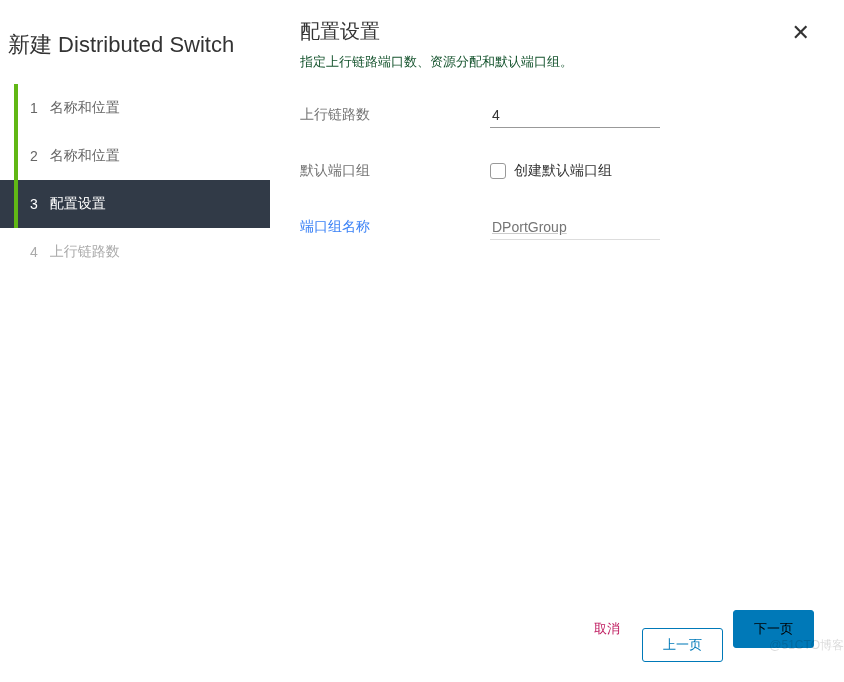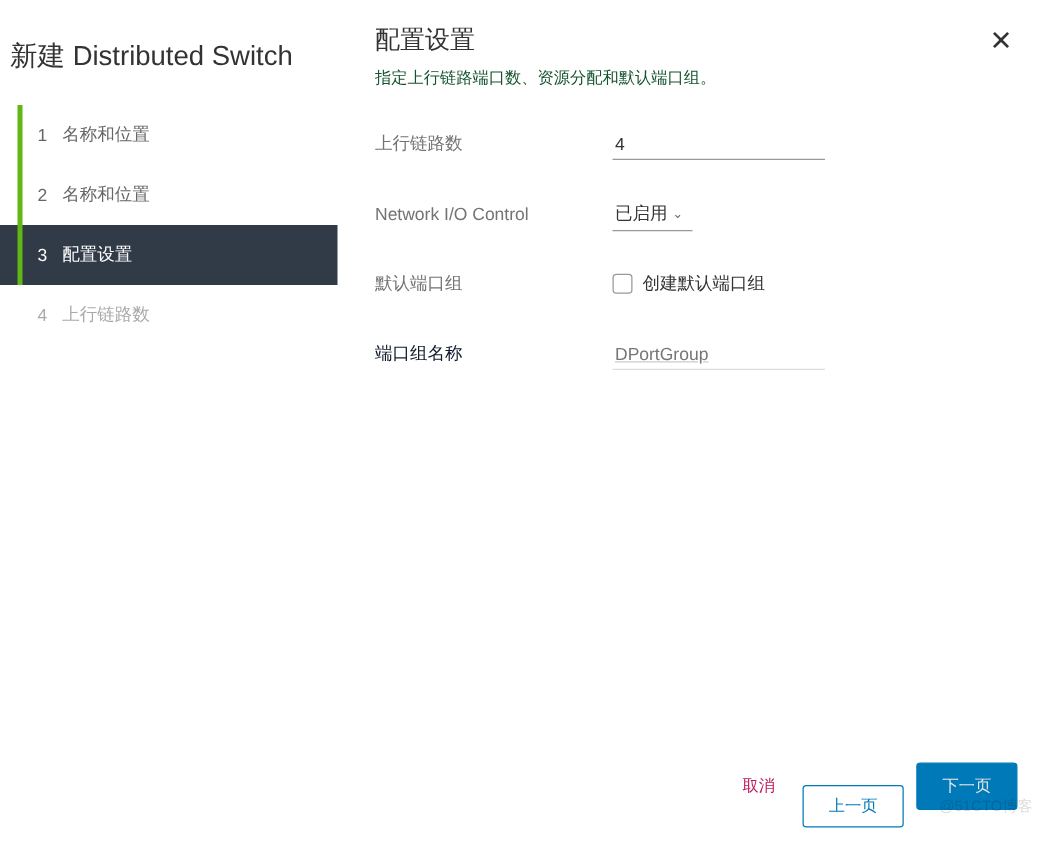--- a/index.html
+++ b/index.html
@@ -102,21 +102,21 @@
       align-items: center;
       margin-bottom: 28px;
       min-height: 28px;
     }
     .form-label {
       width: 190px;
       font-size: 14px;
       color: #737373;
     }
     .form-label.disabled {
-      color: #0f172a;
+      color: #3b82f6;
     }
     .text-input {
       width: 170px;
       border: none;
       border-bottom: 1px solid #999;
       padding: 4px 2px;
       font-size: 14px;
       color: #333;
       outline: none;
       background: transparent;
@@ -181,29 +181,29 @@
       color: #0079b8;
       font-size: 13px;
       cursor: pointer;
       padding: 7px 20px;
       border-radius: 3px;
       margin-top: 33px;
     }
     .btn-primary {
       background: #0079b8;
       border: 1px solid #0079b8;
-      color: #e5e5e5;
+      color: #000000;
       font-size: 13px;
       cursor: pointer;
       padding: 9px 20px;
       border-radius: 3px;
     }
     .watermark {
       position: absolute;
-      right: 18px;
+      right: 0;
       bottom: 28px;
       font-size: 12px;
       color: rgba(0,0,0,0.15);
       pointer-events: none;
     }
   </style>
 </head>
 <body>
 
 <div class="sidebar">
@@ -244,27 +244,20 @@
     </button>
   </div>
 
   <div class="form">
 
     <div class="form-row">
       <div class="form-label">上行链路数</div>
       <input class="text-input" type="text" value="4" style="">
     </div>
 
-    <div class="form-row">
-      <div class="form-label">Network I/O Control</div>
-      <div class="select-wrap">
-        <span class="select-value">已启用</span>
-        <span class="chevron">⌄</span>
-      </div>
-    </div>
 
     <div class="form-row">
       <div class="form-label">默认端口组</div>
       <label class="checkbox-wrap">
         <span class="checkbox"></span>
         <span class="checkbox-label">创建默认端口组</span>
       </label>
     </div>
 
     <div class="form-row">

